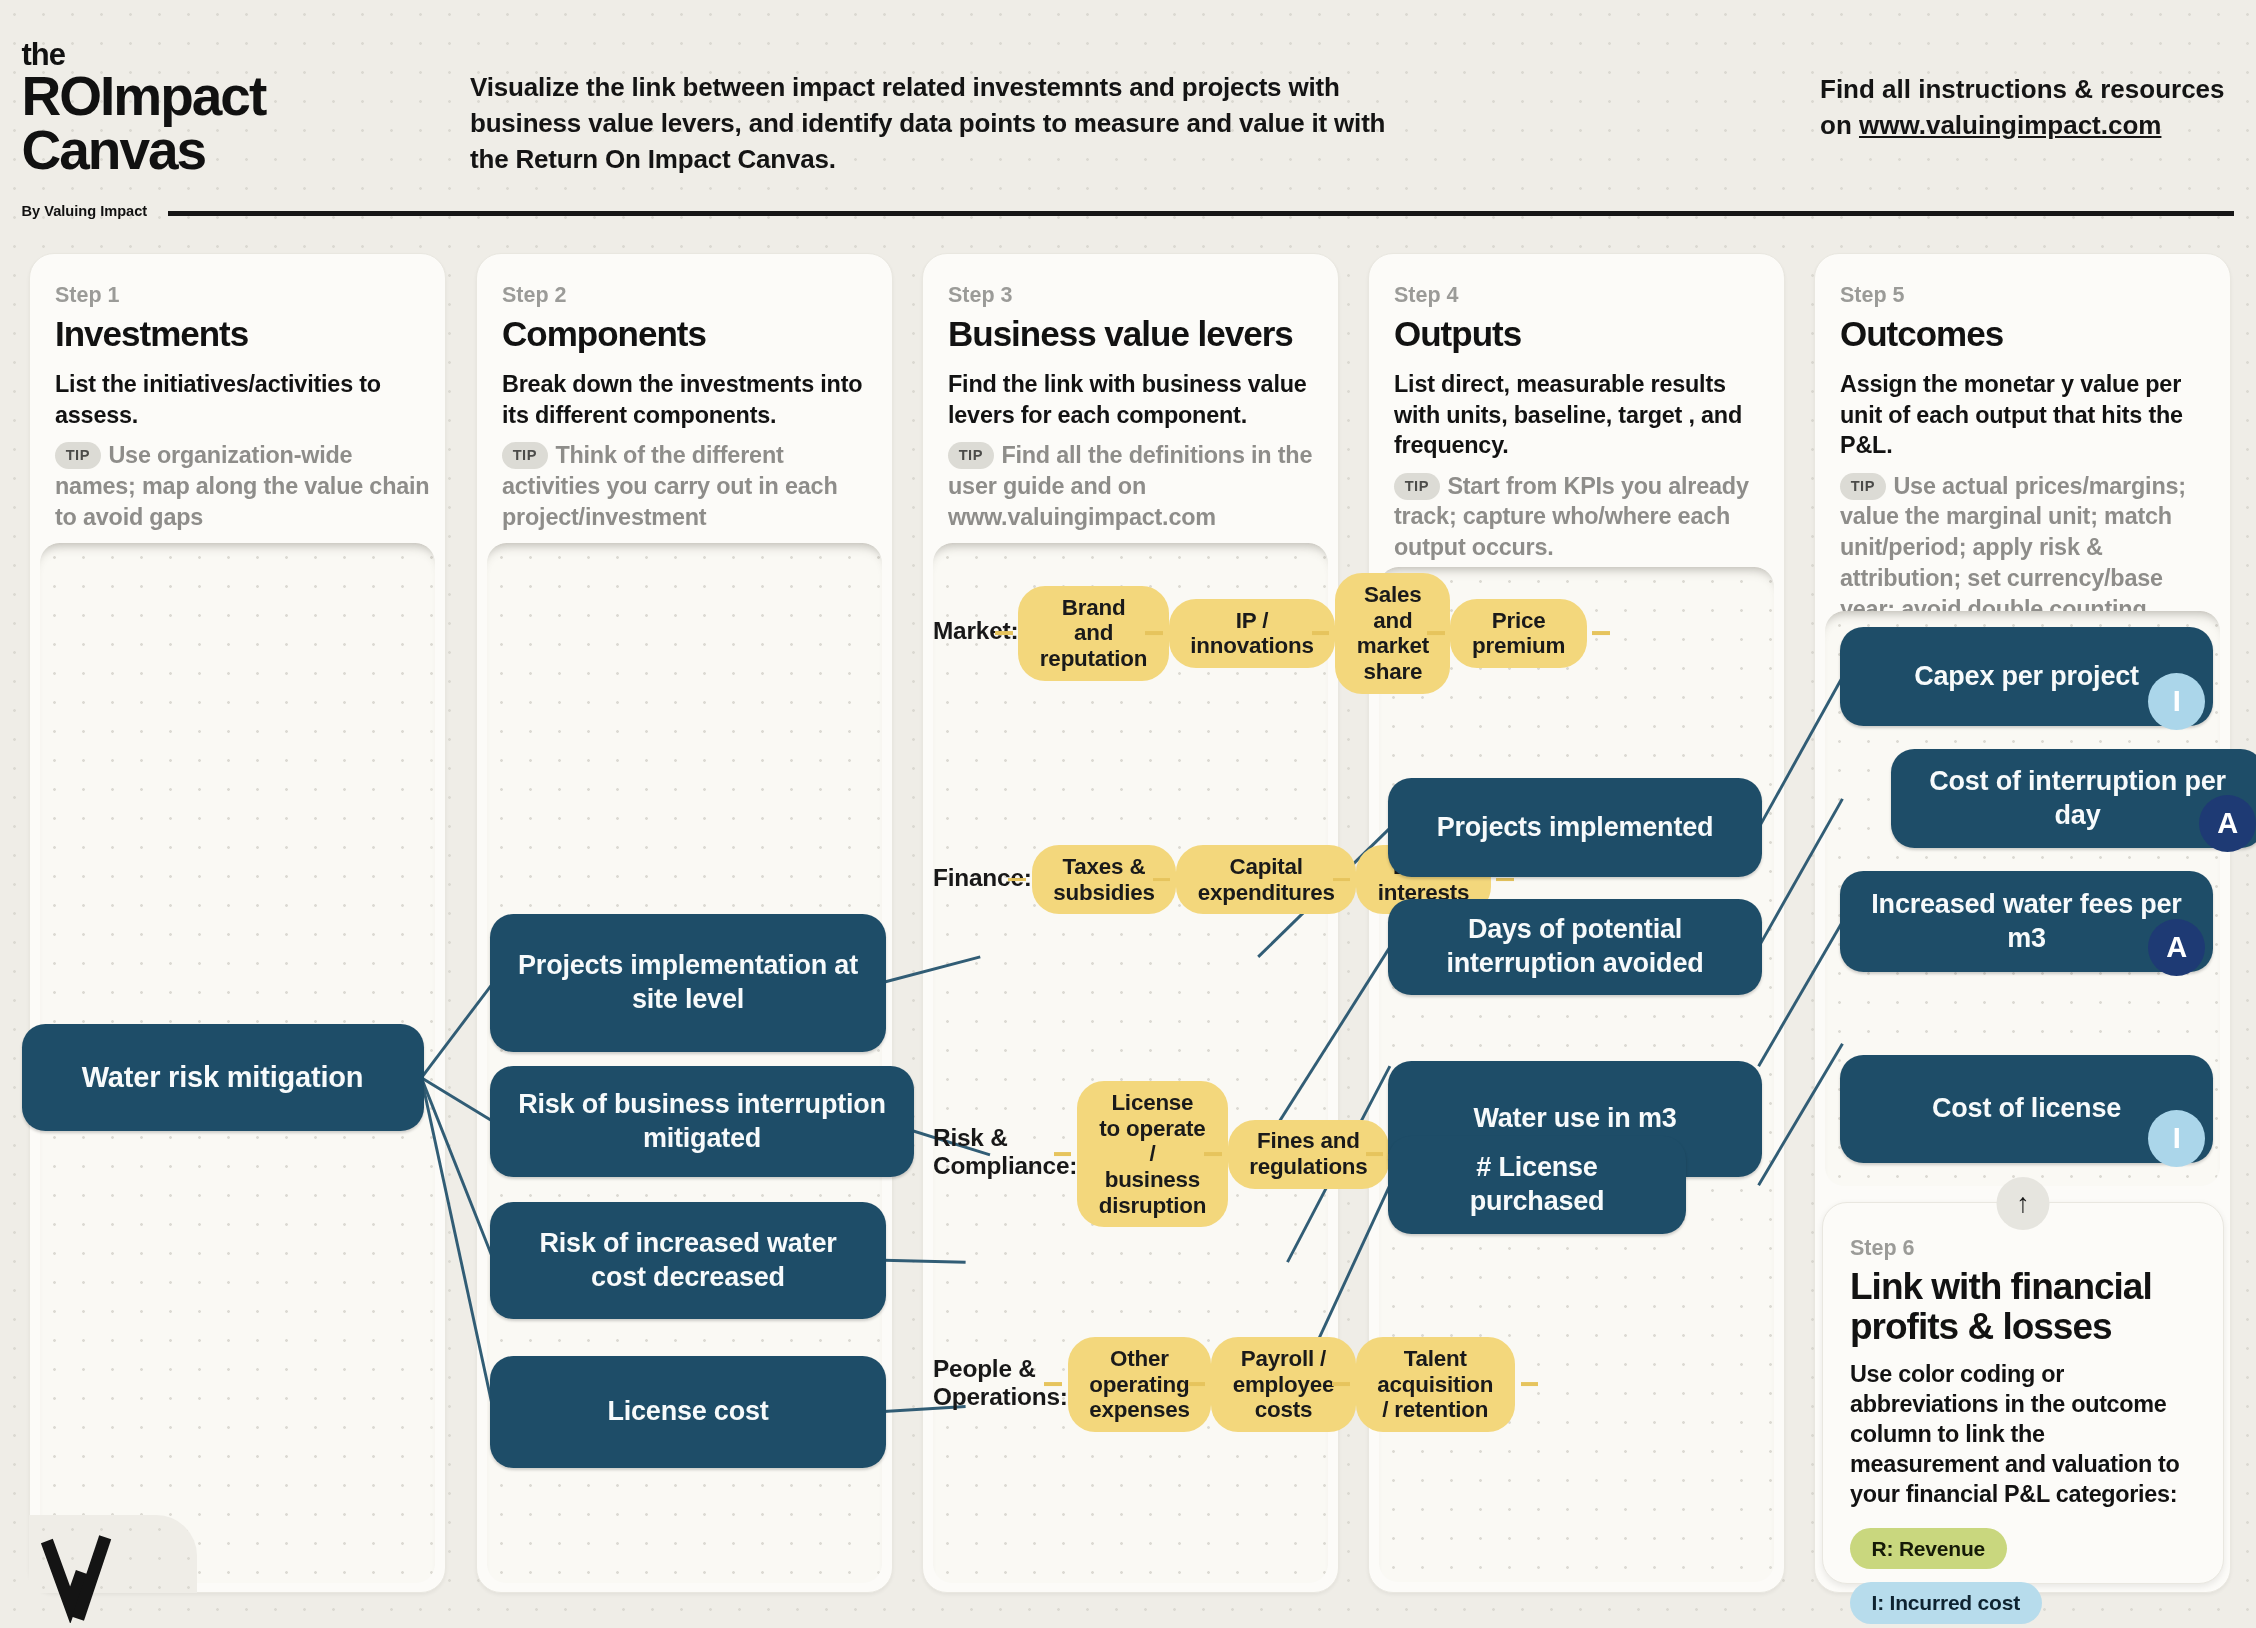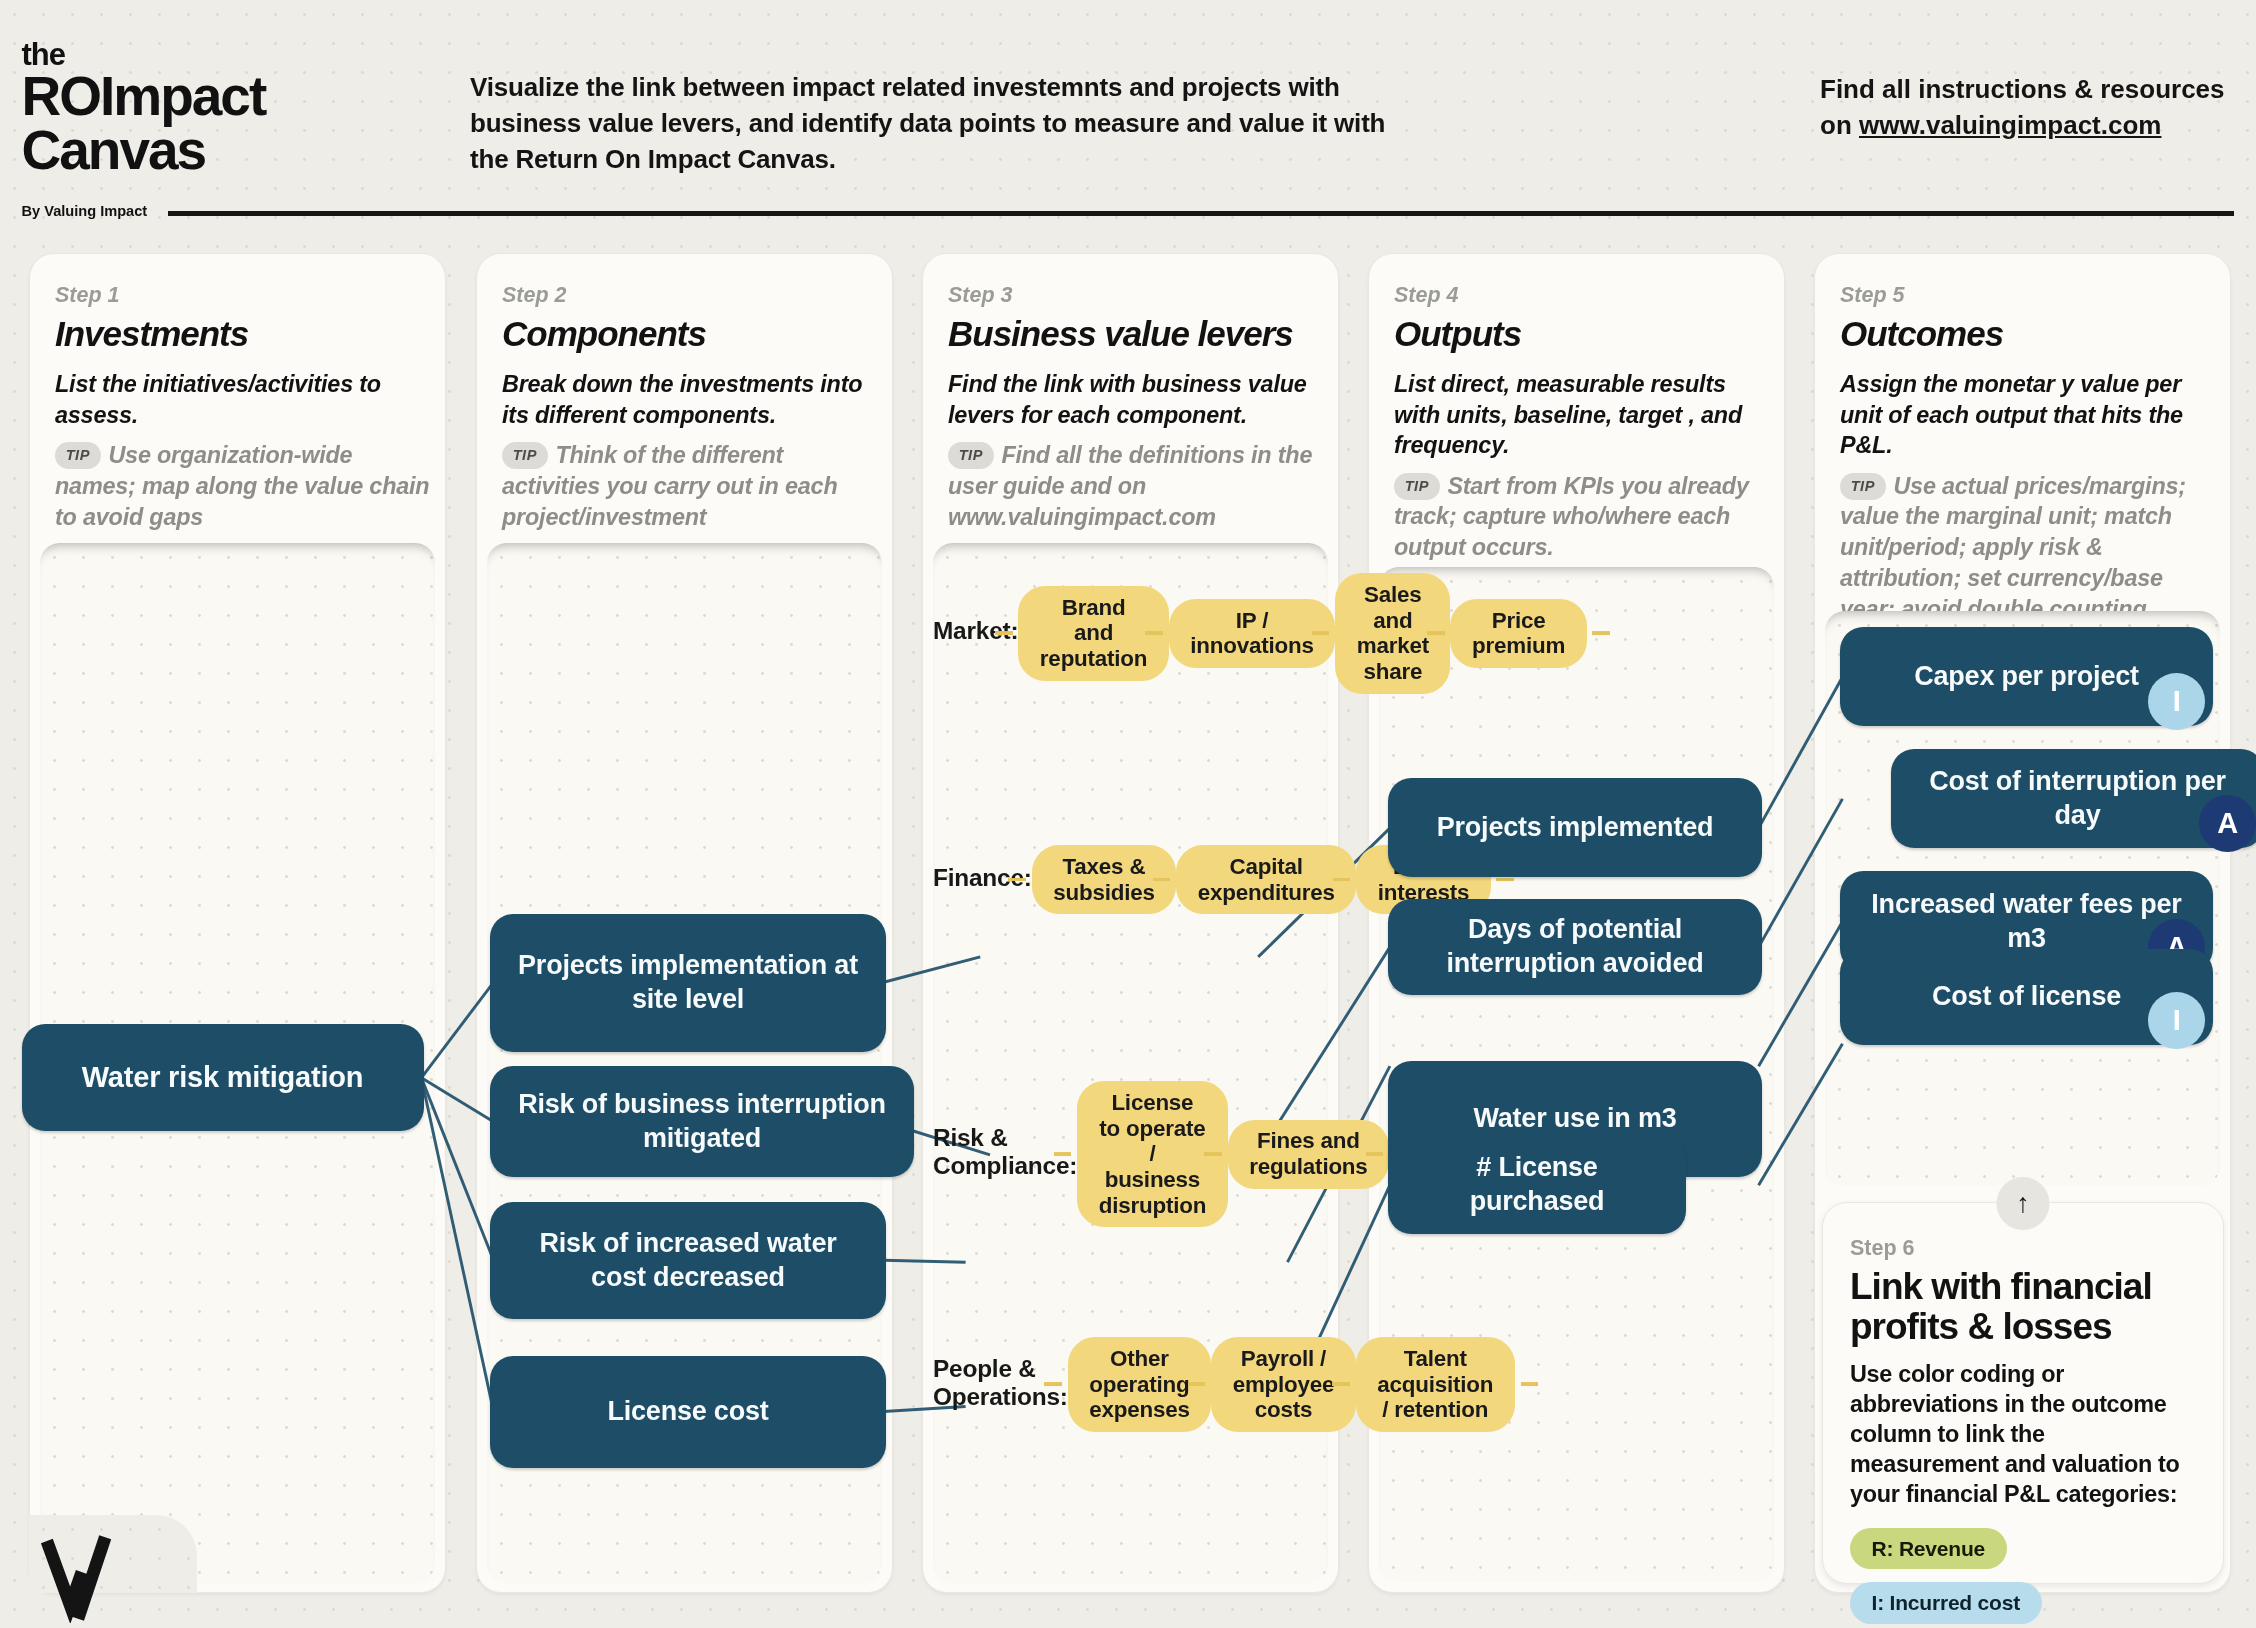--- a/index.html
+++ b/index.html
@@ -16,21 +16,21 @@
   .logo-the{ font-size:31px; font-weight:800; letter-spacing:-1px; line-height:1; }
   .logo-big{ font-size:55px; font-weight:800; letter-spacing:-2px; line-height:.98; }
   .logo-by{ position:absolute; left:21.5px; top:203px; font-size:14.6px; font-weight:800; color:#111; }
   .header-rule{ position:absolute; left:168px; top:211px; width:2066px; height:4.9px; background:#161616; }
   .tagline{ position:absolute; left:470px; top:70px; width:926px; font-size:26px; font-weight:700; line-height:1.38; color:#141414; letter-spacing:-0.2px; }
   .resources{ position:absolute; left:1820px; top:72px; width:429px; font-size:26px; font-weight:700; line-height:1.38; color:#141414; }
   .resources a{ color:#141414; }
   
   .card{ position:absolute; top:253px; width:417px; height:1340px; background:#FCFBF8;
          border:1px solid #E9E7E0; border-radius:25px; box-shadow:0 2px 3.9px rgba(0,0,0,.05); }
-  .card .head{ padding:29px 13px 0 25px;font-style:italic; }
+  .card .head{ padding:29px 13px 0 25px; }
   .step-label{ font-size:21.5px; font-weight:700; color:#9B9B98; margin-bottom:5.9px; }
   .card-title{ font-size:35px; font-weight:800; color:#121212; letter-spacing:-1px; margin-bottom:15.6px; white-space:nowrap; }
   .card-desc{ font-size:23.4px; font-weight:700; color:#121212; line-height:1.3; margin-bottom:9.8px; letter-spacing:-0.2px;}
   .tip{ font-size:23.4px; font-weight:600; color:#8E8D8A; line-height:1.32; letter-spacing:-0.2px; }
   .tip-badge{ display:inline-block; background:#DCDBD5; color:#4B4B49; font-size:14.6px; font-weight:800;
               padding:3.9px 10.7px; border-radius:13.7px; vertical-align:2.9px; margin-right:7.8px; letter-spacing:0.5px; }
   .panel{ position:absolute; left:9.8px; right:9.8px; border-radius:19.5px; background:#FAF9F4;
           background-image:radial-gradient(circle,#DCDAD3 1.3px,transparent 1.5px); background-size:29px 29px;
           box-shadow:inset 0 10.7px 10.7px -8.8px rgba(70,65,55,.38); }
   .panel.tall{ top:289px; height:1040px; }
@@ -209,21 +209,21 @@
       <span class="badge incurred">I</span>
     </div>
     <div class="node" style="left:1891px; top:749px; width:373px; height:99px;">
       <span>Cost of interruption per day</span>
       <span class="badge avoided">A</span>
     </div>
     <div class="node" style="left:1840px; top:871px; width:373px; height:101px;">
       <span>Increased water fees per m3</span>
       <span class="badge avoided">A</span>
     </div>
-    <div class="node" style="left:1840px; top:949px; width:373px; height:96px;">
+    <div class="node" style="left:1840px; top:1055px; width:373px; height:108px;">
       <span>Cost of license</span>
       <span class="badge incurred">I</span>
     </div>
 
     <div class="step6">
       <div class="arrow-circle">↑</div>
       <div class="step-label">Step 6</div>
       <div class="s6-title">Link with financial profits &amp; losses</div>
       <div class="s6-desc">Use color coding or abbreviations in the outcome column to link the measurement and valuation to your financial P&amp;L categories:</div>
       <div class="legend">

